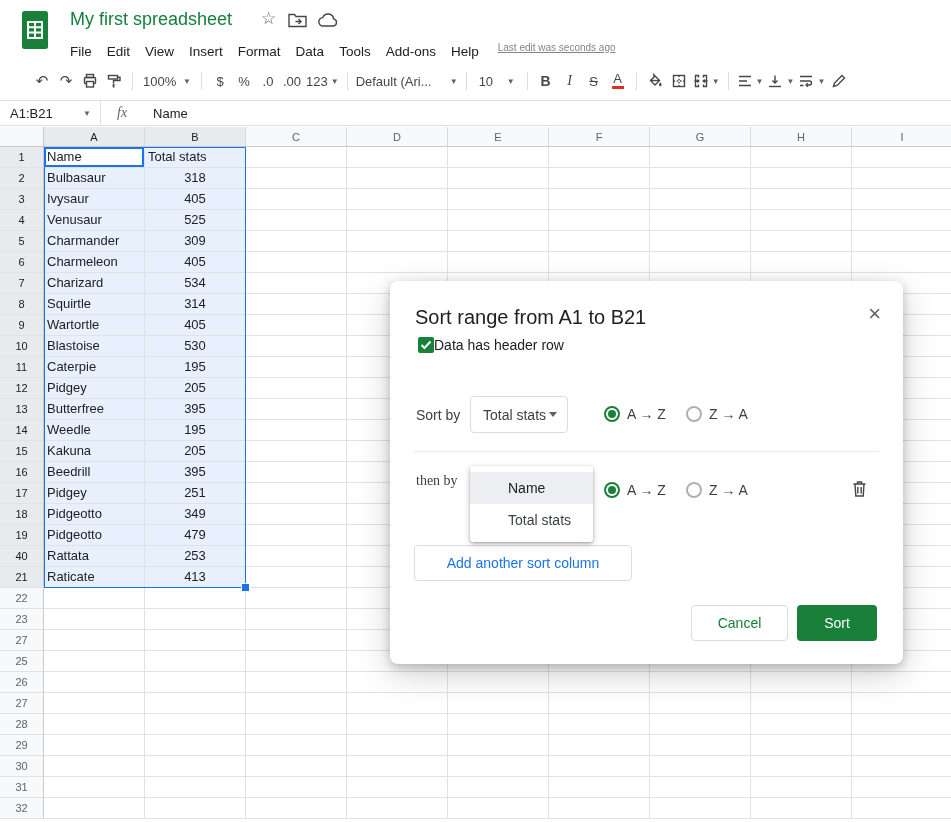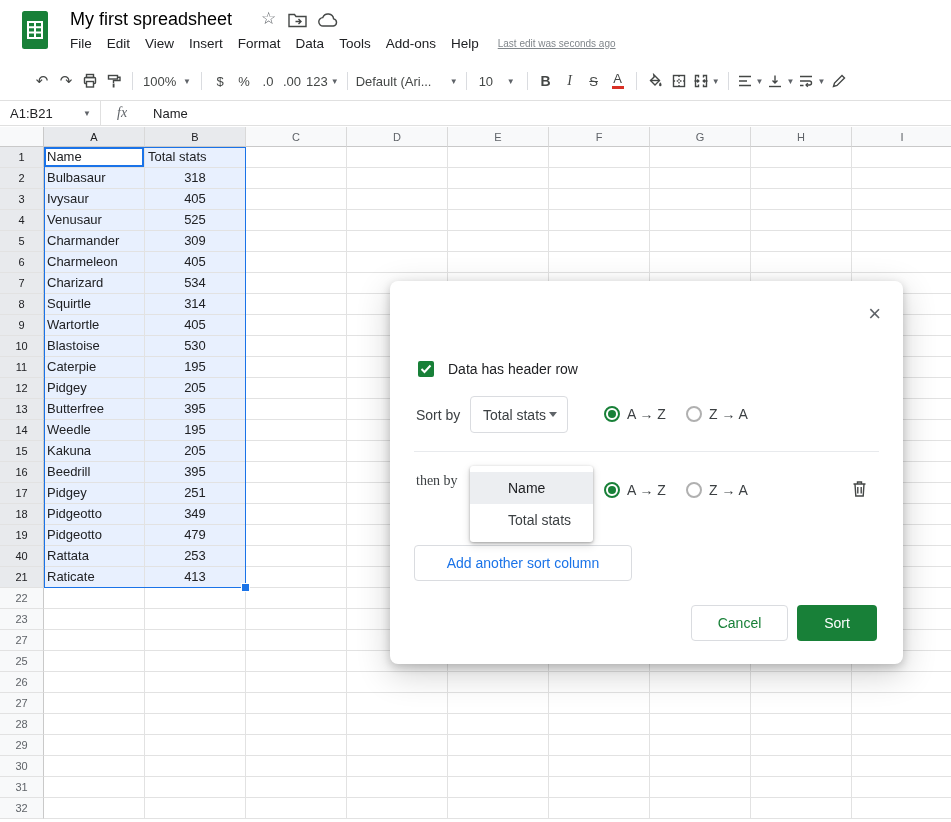--- a/index.html
+++ b/index.html
@@ -3,28 +3,28 @@
 <meta charset="utf-8">
 <style>
   * { margin:0; padding:0; box-sizing:border-box; }
   html,body { width:951px; height:822px; overflow:hidden; background:#fff;
     font-family:"Liberation Sans", sans-serif; position:relative; }
   button { font-family:inherit; background:none; border:none; cursor:default; }
 
   
   .app-header { position:absolute; top:0; left:0; right:0; height:62px; background:#fff; }
   .logo { position:absolute; left:22px; top:11px; }
-  .doc-title { position:absolute; left:70px; top:9px; font-size:18px; color:#000000; }
+  .doc-title { position:absolute; left:70px; top:9px; font-size:18px; color:#15803d; }
   .hdr-ic { position:absolute; color:#5f6368; }
   .star { left:261px; top:8px; font-size:17px; }
   .move { left:288px; top:13px; }
   .cloud { left:318px; top:13px; }
   .menu-row { position:absolute; left:70px; top:36px; display:flex; align-items:center; }
   .menus { display:flex; gap:15px; }
-  .menu-item { font-size:13.5px; color:#202124; }
+  .menu-item { font-size:13.5px; color:#202124;margin-top:8px; }
   .last-edit { margin-left:19px; font-size:10px; color:#80868b; text-decoration:underline; }
 
   
   .toolbar { position:absolute; top:62px; left:0; right:0; height:38px; display:flex;
     align-items:center; padding-left:30px; background:#fff; }
   .tb { display:flex; align-items:center; justify-content:center; min-width:24px; height:26px;
     color:#444746; font-size:13px; border-radius:4px; gap:3px; padding:0 2px; }
   .tb .g { font-size:15px; }
   .tb-sep { width:1px; height:18px; background:#dadce0; margin:0 6px; flex:none; }
   .arr { font-size:8px; color:#5f6368; }
@@ -73,21 +73,21 @@
   .sel-border { position:absolute; left:44px; top:20px; width:202px; height:441px;
     border:1px solid #1a73e8; pointer-events:none; }
   .fill-handle { position:absolute; left:241px; top:456px; width:7px; height:7px;
     background:#1a73e8; border:1px solid #fff; box-sizing:content-box; }
 
   
   .dialog { position:absolute; left:390px; top:281px; width:513px; height:383px; background:#fff;
     border-radius:8px; box-shadow:0 3px 10px rgba(0,0,0,.2), 0 10px 34px rgba(0,0,0,.19); z-index:20; }
   .dlg-title { position:absolute; left:25px; top:25px; font-size:20px; color:#202124; }
   .dlg-close { position:absolute; right:22px; top:22px; font-size:22px; color:#5f6368; line-height:22px; }
-  .chk-row { position:absolute; left:28px; top:80px; display:flex; align-items:center; gap:14px; }
+  .chk-row { position:absolute; left:28px; top:56px; display:flex; align-items:center; }
   .checkbox { width:16px; height:16px; background:#188038; border-radius:2px; display:flex;
     align-items:center; justify-content:center; flex:none; }
   .chk-label { font-size:14px; color:#202124; }
   .crit-label { position:absolute; font-size:14px; color:#3c4043; }
   .lbl-sortby { left:26px; top:126px; }
   .lbl-thenby { left:26px; top:192px;font-family:Liberation Serif, serif; }
   .dd { position:absolute; left:80px; top:115px; width:98px; height:37px; border:1px solid #dadce0;
     border-radius:4px; background:#fff; display:flex; align-items:center; justify-content:space-between;
     padding:0 10px 0 12px; font-size:14px; color:#3c4043; }
   .dd-arr { width:0; height:0; border-left:4px solid transparent; border-right:4px solid transparent;
@@ -663,20 +663,21 @@
         <div class="cell"></div>
         <div class="cell"></div>
         <div class="cell"></div>
       </div>
     </div>
   <div class="sel-border"></div>
   <div class="fill-handle"></div>
 </div>
 
 <div class="dialog">
+  <div class="dlg-title">Sort range from A1 to B21</div>
   <button class="dlg-close">×</button>
 
   <div class="chk-row">
     <span class="checkbox">
       <svg width="12" height="10" viewBox="0 0 12 10">
           <path d="M1.5 5l3 3 6-6.5" stroke="#fff" stroke-width="2" fill="none"></path>
         </svg>
     </span>
     <span class="chk-label">Data has header row</span>
   </div>

